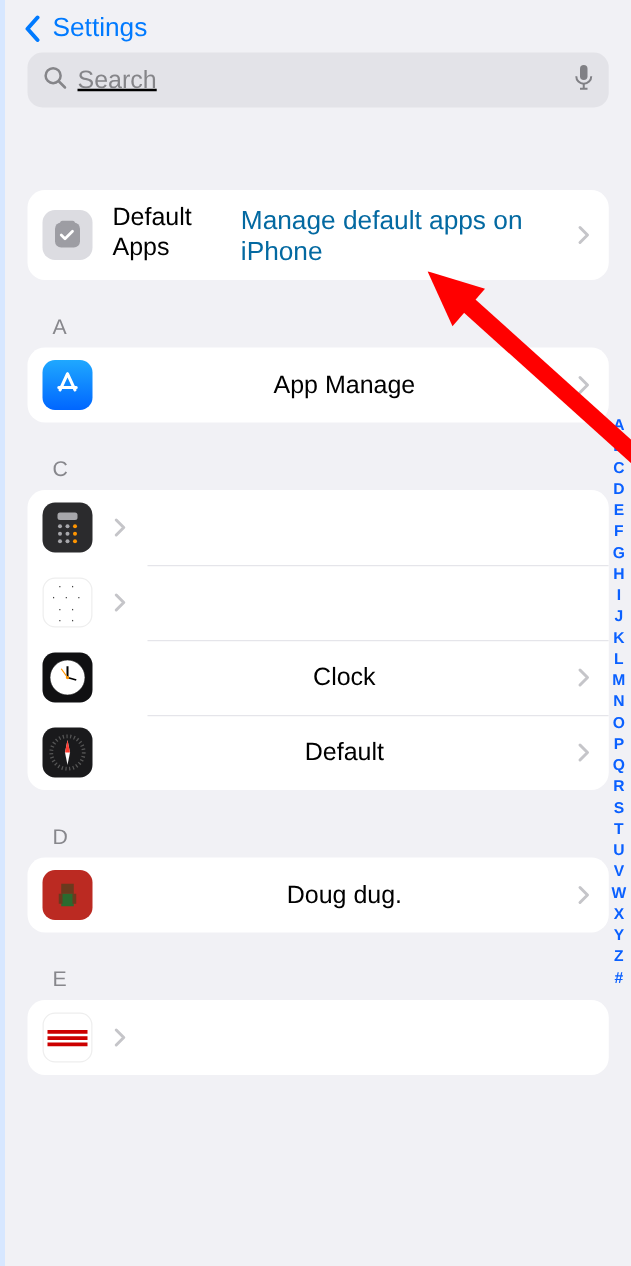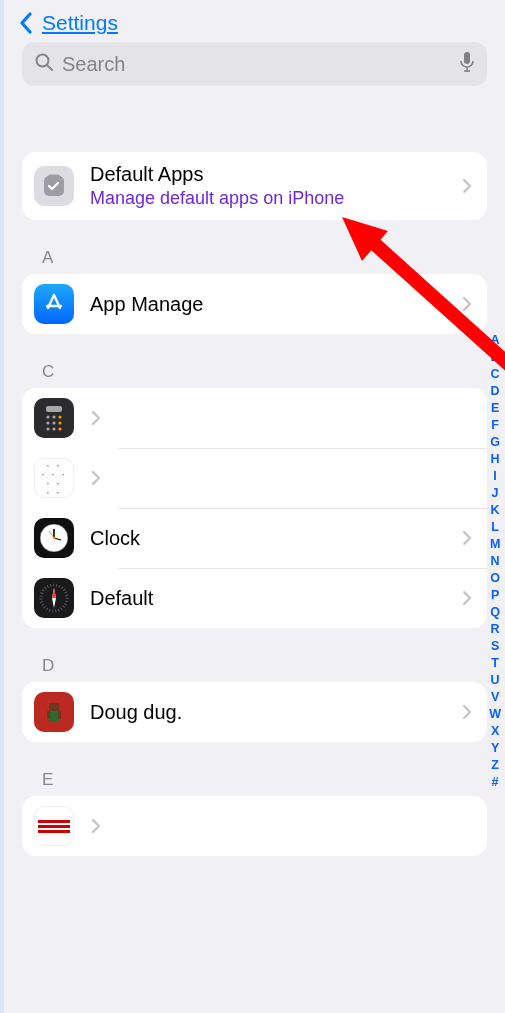--- a/index.html
+++ b/index.html
@@ -12,22 +12,22 @@
     overflow: hidden;
     border-left: 4px solid #d7e7ff;
   }
   .nav {
     display: flex;
     align-items: center;
     padding: 10px 12px 6px 12px;
     gap: 6px;
   }
   .back-chevron { width: 20px; height: 26px; display:flex; align-items:center; justify-content:center; }
-  .nav-title { color: #007aff; font-size: 21px; font-weight: 400; text-decoration: underline; }
-  .search-wrap { padding: 0 18px 8px 18px; }
+  .nav-title { color: #007aff; font-size: 21px; font-weight: 400; }
+  .search-wrap { padding: 0 18px 8px 18px; text-decoration: underline; }
   .search-field {
     background: #e3e3e8;
     border-radius: 12px;
     height: 44px;
     display: flex;
     align-items: center;
     padding: 0 12px;
     gap: 8px;
   }
   .search-placeholder { color: #858589; font-size: 20px; flex:1; }
@@ -63,23 +63,23 @@
     background:#e5e5ea;
   }
   .icon {
     width: 40px; height: 40px;
     border-radius: 10px;
     margin-right: 16px;
     flex-shrink:0;
     display:flex; align-items:center; justify-content:center;
     overflow:hidden;
   }
-  .row-labels { flex:1; display:flex; flex-direction:column; justify-content:center; }
+  .row-labels { flex:1; display:flex; flex-direction:row; justify-content:center; }
   .row-title { font-size: 20px; color:#000; line-height:1.2; }
-  .row-sub   { font-size: 18px; color:#6d28d9; line-height:1.2; margin-top:2px;}
+  .row-sub   { font-size: 21px; color:#0369a1; line-height:1.2; margin-top:2px;}
   .chev {
     width: 12px;
     color:#c5c5c9;
     display:flex;align-items:center;justify-content:center;
   }
 
   
   .icon-defaultapps { background:#dcdce1; }
   .icon-appstore    { background: linear-gradient(#1fa8ff,#0066ff); }
   .icon-calc        { background:#2b2b2d; }

